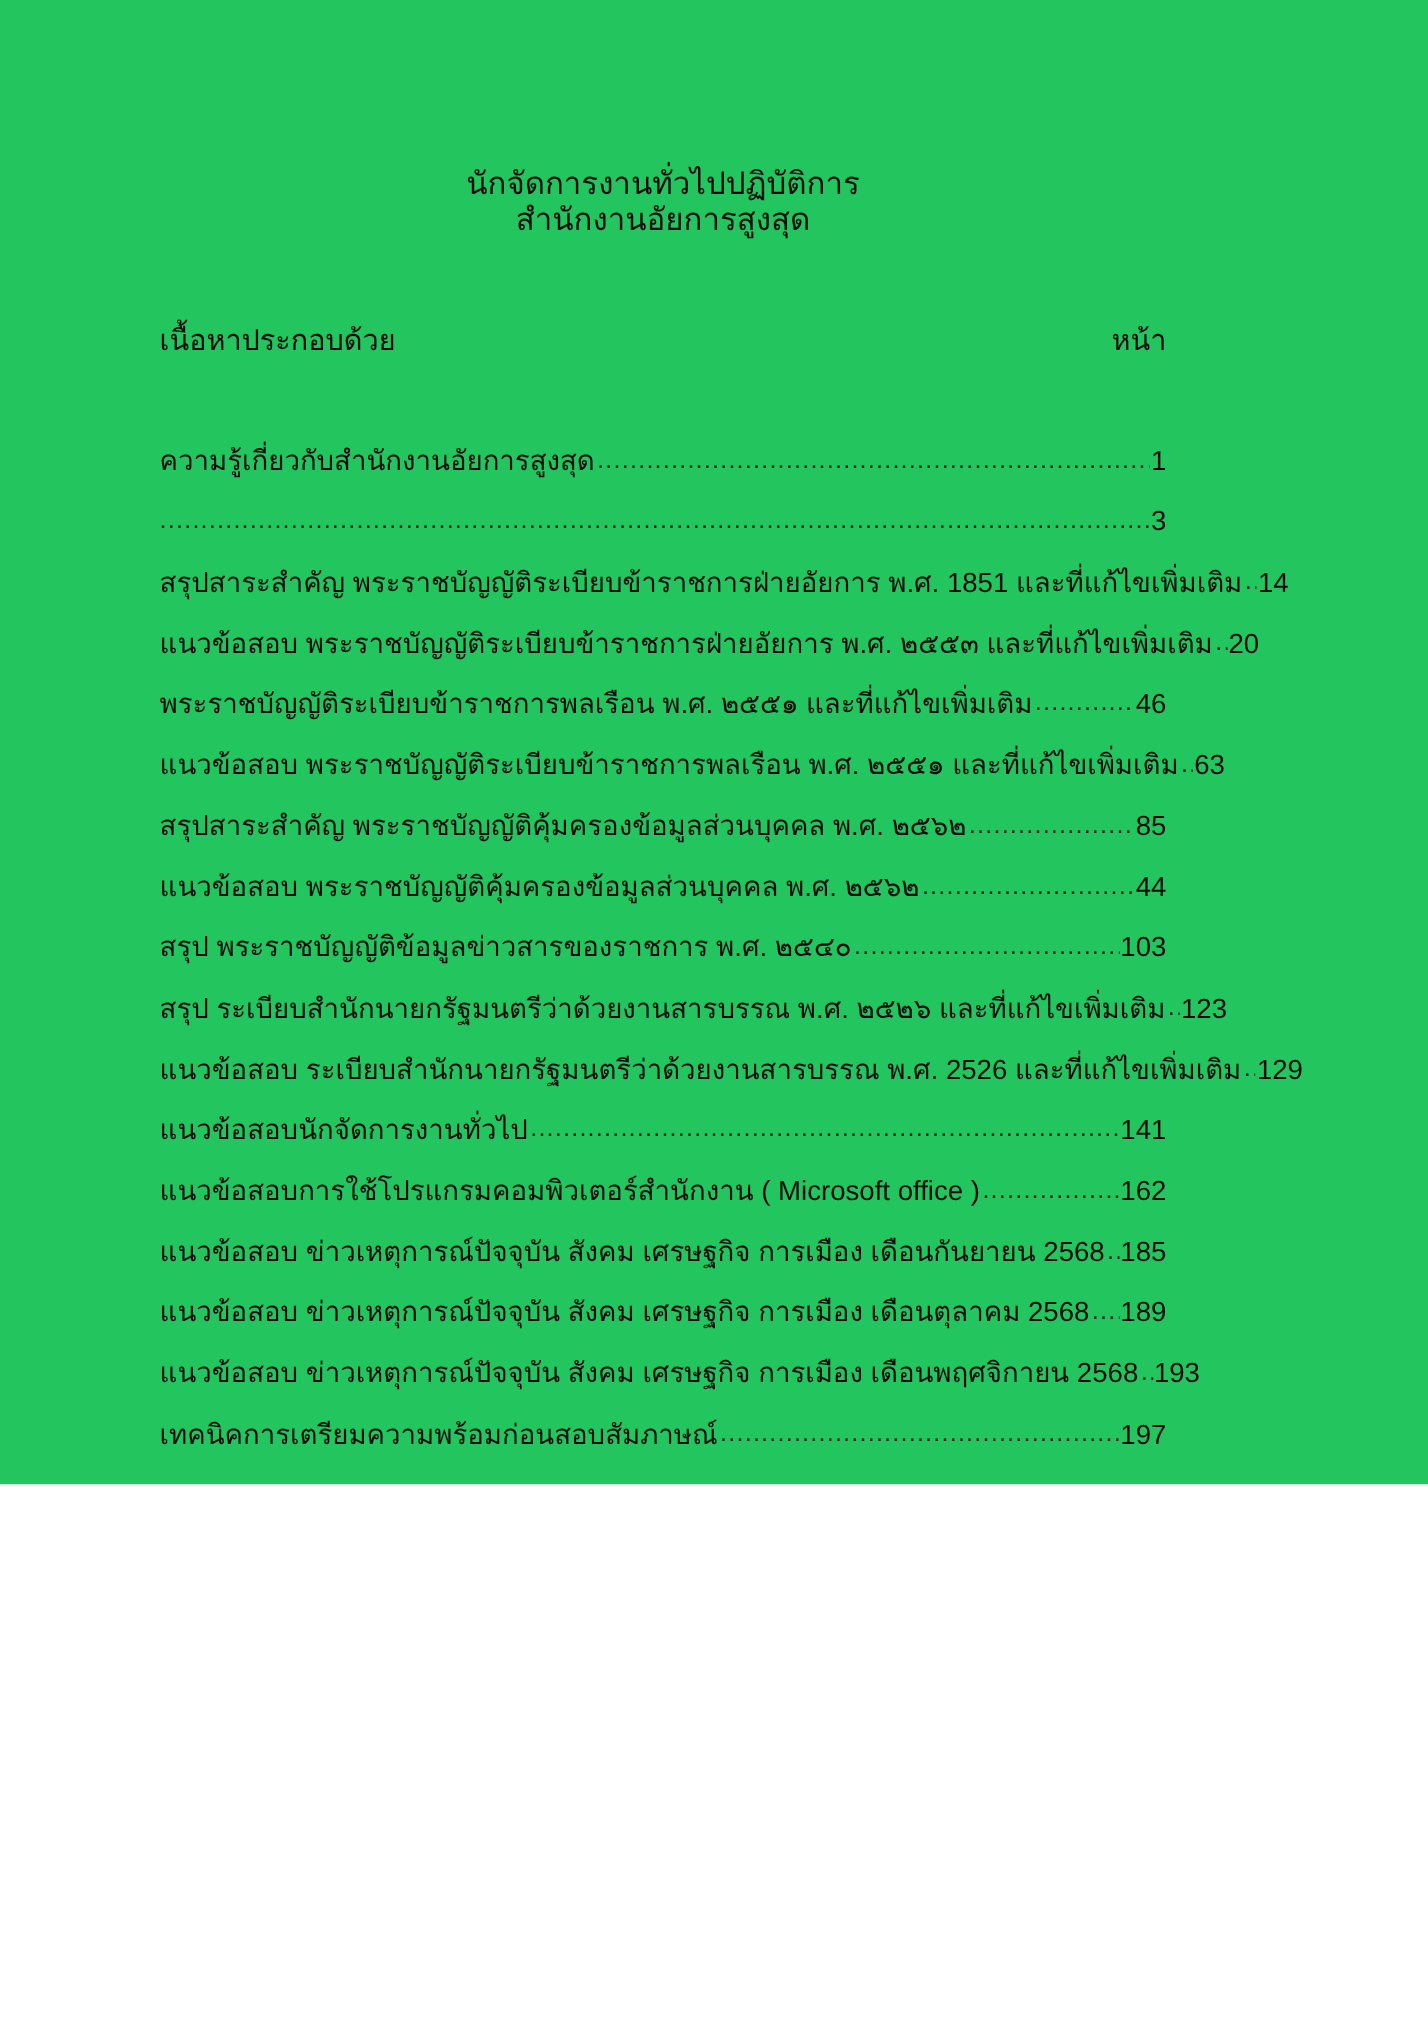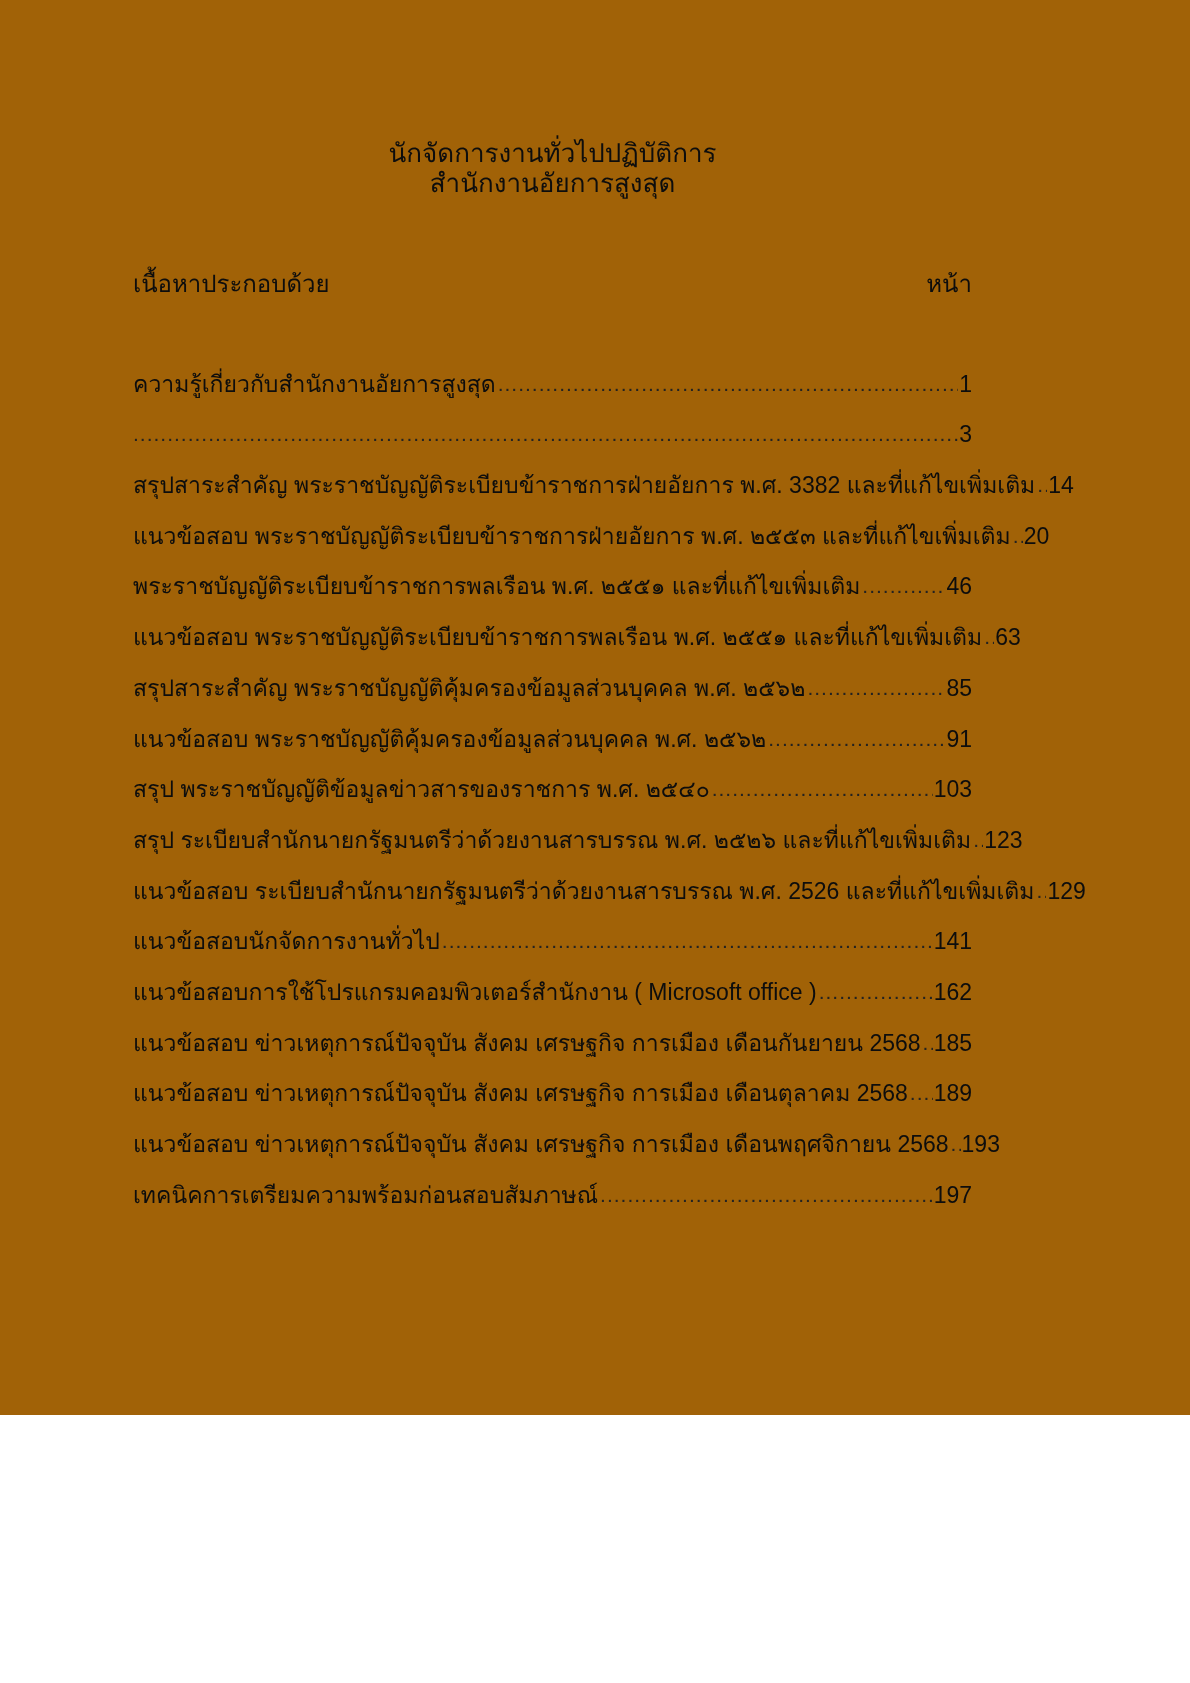--- a/index.html
+++ b/index.html
@@ -5,22 +5,22 @@
   * { margin: 0; padding: 0; box-sizing: border-box; }
   html, body {
     width: 1190px;
     background: #ffffff;
     font-family: "Liberation Sans", "DejaVu Sans", sans-serif;
     color: #0d0d0d;
   }
   .page {
     position: relative;
     width: 1190px;
-    height: 1415px;
-    background: #a16207;
+    height: 1237px;
+    background: #22c55e;
     padding: 138px 218px 0 133px;
     overflow: hidden;
   }
   .doc-title, .doc-subtitle {
     text-align: center;
     font-size: 26px;
     font-weight: 500;
     line-height: 30px;
   }
   .doc-subtitle { }
@@ -84,21 +84,21 @@
       <span class="toc-dots"></span>
       <span class="toc-page">1</span>
     </div>
 
     <div class="toc-row">
       <span class="toc-dots"></span>
       <span class="toc-page">3</span>
     </div>
 
     <div class="toc-row">
-      <span class="toc-title">สรุปสาระสำคัญ พระราชบัญญัติระเบียบข้าราชการฝ่ายอัยการ พ.ศ. 3382 และที่แก้ไขเพิ่มเติม</span>
+      <span class="toc-title">สรุปสาระสำคัญ พระราชบัญญัติระเบียบข้าราชการฝ่ายอัยการ พ.ศ. 1851 และที่แก้ไขเพิ่มเติม</span>
       <span class="toc-dots"></span>
       <span class="toc-page">14</span>
     </div>
 
     <div class="toc-row">
       <span class="toc-title">แนวข้อสอบ พระราชบัญญัติระเบียบข้าราชการฝ่ายอัยการ พ.ศ. ๒๕๕๓ และที่แก้ไขเพิ่มเติม</span>
       <span class="toc-dots"></span>
       <span class="toc-page">20</span>
     </div>
 
@@ -116,21 +116,21 @@
 
     <div class="toc-row">
       <span class="toc-title">สรุปสาระสำคัญ พระราชบัญญัติคุ้มครองข้อมูลส่วนบุคคล พ.ศ. ๒๕๖๒</span>
       <span class="toc-dots"></span>
       <span class="toc-page">85</span>
     </div>
 
     <div class="toc-row">
       <span class="toc-title">แนวข้อสอบ พระราชบัญญัติคุ้มครองข้อมูลส่วนบุคคล พ.ศ. ๒๕๖๒</span>
       <span class="toc-dots"></span>
-      <span class="toc-page">91</span>
+      <span class="toc-page">44</span>
     </div>
 
     <div class="toc-row">
       <span class="toc-title">สรุป พระราชบัญญัติข้อมูลข่าวสารของราชการ พ.ศ. ๒๕๔๐</span>
       <span class="toc-dots"></span>
       <span class="toc-page">103</span>
     </div>
 
 
     <div class="toc-row">

